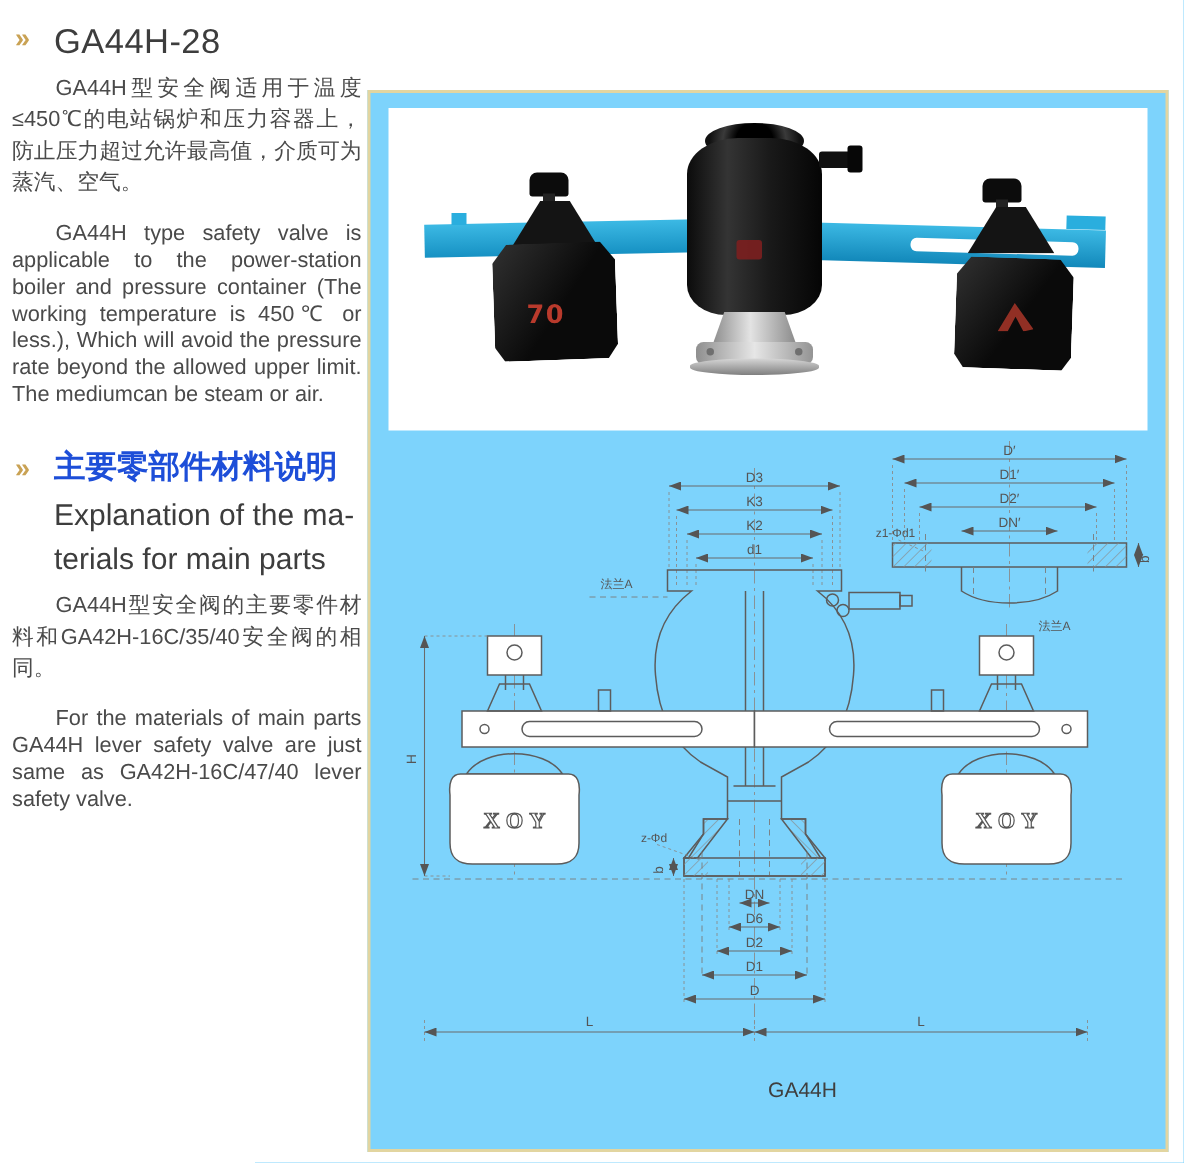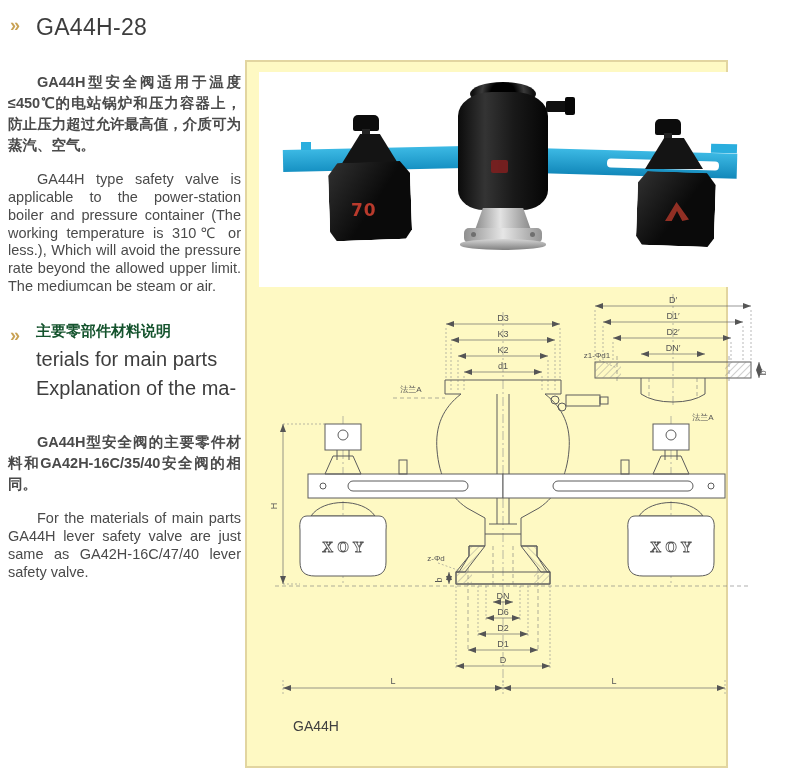--- a/index.html
+++ b/index.html
@@ -5,28 +5,28 @@
   html,body{margin:0;padding:0;}
   body{
     width:789px;height:775px;position:relative;overflow:hidden;
     background:#ffffff;font-family:"Liberation Sans",sans-serif;color:#4a4a4a;
   }
   
   .sidebar{position:absolute;left:8px;top:12px;width:233px;}
   .sec-head{position:relative;padding-left:28px;}
   .marker{position:absolute;left:2px;top:3px;color:#c9a254;font-size:18px;font-weight:bold;}
   .h1{font-size:23px;color:#3d3d3d;line-height:1.35;letter-spacing:.3px;}
-  .p-zh{font-size:14.5px;color:#4a4a4a;line-height:1.45;text-align:justify;text-indent:2em;margin-top:29px;font-weight:bold;}
+  .p-zh{font-size:14.5px;color:#4a4a4a;line-height:1.45;text-align:justify;text-indent:2em;margin-top:6px;}
   .p-en{font-size:14.5px;color:#4a4a4a;line-height:1.24;text-align:justify;text-indent:2em;margin-top:13px;}
   .sec2{margin-top:26px;}
-  .h2zh{font-size:15px;font-weight:bold;color:#14532d;line-height:1.25;}
+  .h2zh{font-size:21px;font-weight:bold;color:#1d4ed8;line-height:1.25;}
   .h2en{font-size:20px;color:#3d3d3d;line-height:1.45;margin-top:4px;}
   
-  .panel{position:absolute;left:245px;top:60px;width:483px;height:708px;
-    background:#fef9c3;border:2px solid #e2d5a0;box-sizing:border-box;}
+  .panel{position:absolute;left:245px;top:60px;width:534px;height:708px;
+    background:#7dd3fc;border:2px solid #e2d5a0;box-sizing:border-box;}
   
   .photo{position:absolute;left:12px;top:10px;width:506px;height:215px;background:#fff;}
   .photo *{position:absolute;}
   .barL{left:24px;top:76px;width:182px;height:22px;background:linear-gradient(#3cb9e4,#1691c3);transform:rotate(-1.2deg);}
   .barLtab{left:42px;top:70px;width:10px;height:8px;background:#2aaede;}
   .barR{left:284px;top:79px;width:194px;height:25px;background:linear-gradient(#3cb9e4,#1288ba);transform:rotate(1.6deg);}
   .barRslot{left:348px;top:88px;width:112px;height:9px;background:#fff;border-radius:4px;transform:rotate(1.6deg);}
   .barRtab{left:452px;top:72px;width:26px;height:9px;background:#2aaede;transform:rotate(1.6deg);}
   .mouth{left:211px;top:10px;width:66px;height:24px;border-radius:50%;
     background:radial-gradient(circle at 50% 50%, #000 35%, #3a3a3a 60%, #111 85%);}
@@ -56,44 +56,44 @@
   .ln{stroke:#5c5c5c;stroke-width:1;fill:none;}
   .lnf{stroke:#5c5c5c;stroke-width:1;fill:#ffffff;}
   .tn{stroke:#8a8a8a;stroke-width:.6;fill:none;stroke-dasharray:2 2;}
   .dash{stroke:#7a7a7a;stroke-width:.6;fill:none;stroke-dasharray:4 3;}
   .ctr{stroke:#8a8a8a;stroke-width:.6;fill:none;stroke-dasharray:9 3 2 3;}
   .dim{stroke:#6a6a6a;stroke-width:.7;fill:none;}
   .dtxt{font-family:"Liberation Sans",sans-serif;font-size:9px;fill:#555;text-anchor:middle;}
   .stxt{font-family:"Liberation Sans",sans-serif;font-size:8px;fill:#555;text-anchor:middle;}
   .wtxt{font-family:"Liberation Serif",serif;font-size:15px;font-weight:bold;letter-spacing:4px;
     fill:none;stroke:#555;stroke-width:.8;text-anchor:middle;}
-  .caption{position:absolute;left:0;right:0;top:654px;text-align:left;font-size:14px;color:#3f3f3f;line-height:1.45;padding-left:46px;}
+  .caption{position:absolute;left:0;right:0;top:654px;text-align:center;font-size:14px;color:#3f3f3f;line-height:1.45;padding-left:46px;}
 </style>
 </head>
 <body>
 
 <div class="sidebar">
 
   <div class="sec-head">
     <span class="marker">»</span>
     <div class="h1">
       <div>GA44H-28</div>
     </div>
   </div>
 
   <p class="p-zh">GA44H型安全阀适用于温度≤450℃的电站锅炉和压力容器上，防止压力超过允许最高值，介质可为蒸汽、空气。</p>
-  <p class="p-en">GA44H type safety valve is applicable to the power-station boiler and pressure container (The working temperature is 310℃ or less.), Which will avoid the pressure rate beyond the allowed upper limit. The mediumcan be steam or air.</p>
+  <p class="p-en">GA44H type safety valve is applicable to the power-station boiler and pressure container (The working temperature is 450℃ or less.), Which will avoid the pressure rate beyond the allowed upper limit. The mediumcan be steam or air.</p>
 
   <div class="sec2 sec-head">
     <span class="marker">»</span>
     <div>
       <div class="h2zh">主要零部件材料说明</div>
       <div class="h2en">
+        <div>Explanation of the ma-</div>
         <div>terials for main parts</div>
-        <div>Explanation of the ma-</div>
       </div>
     </div>
   </div>
 
   <p class="p-zh">GA44H型安全阀的主要零件材料和GA42H-16C/35/40安全阀的相同。</p>
   <p class="p-en">For the materials of main parts GA44H lever safety valve are just same as GA42H-16C/47/40 lever safety valve.</p>
 </div>
 
 <div class="panel">
 

